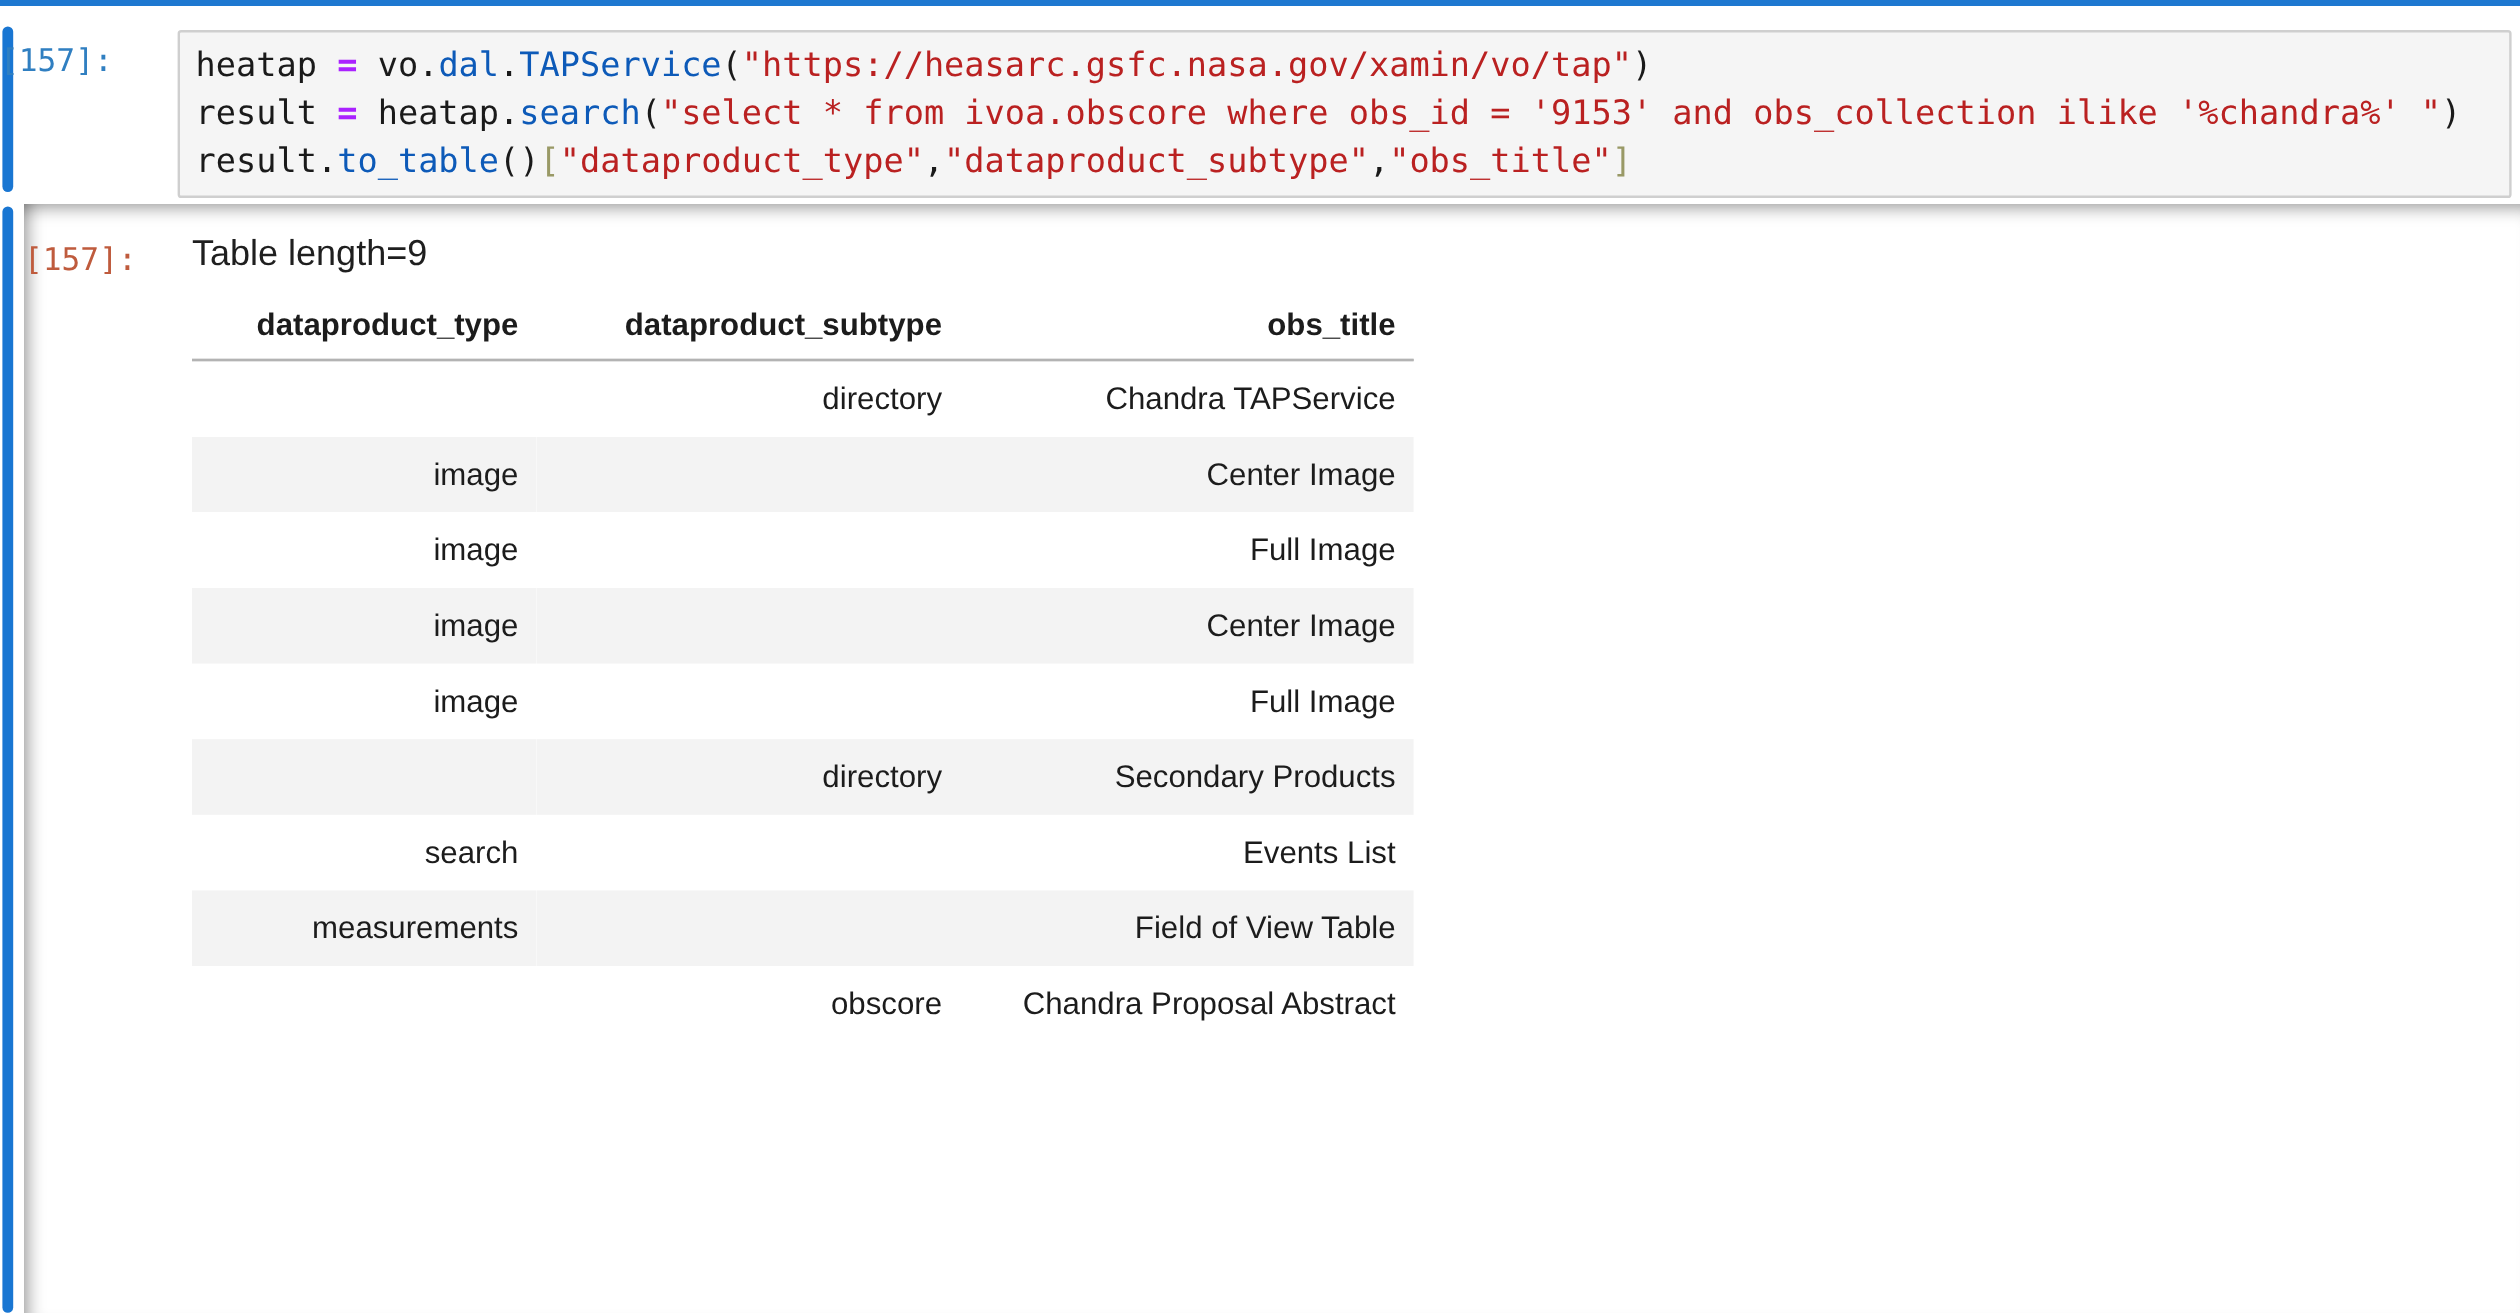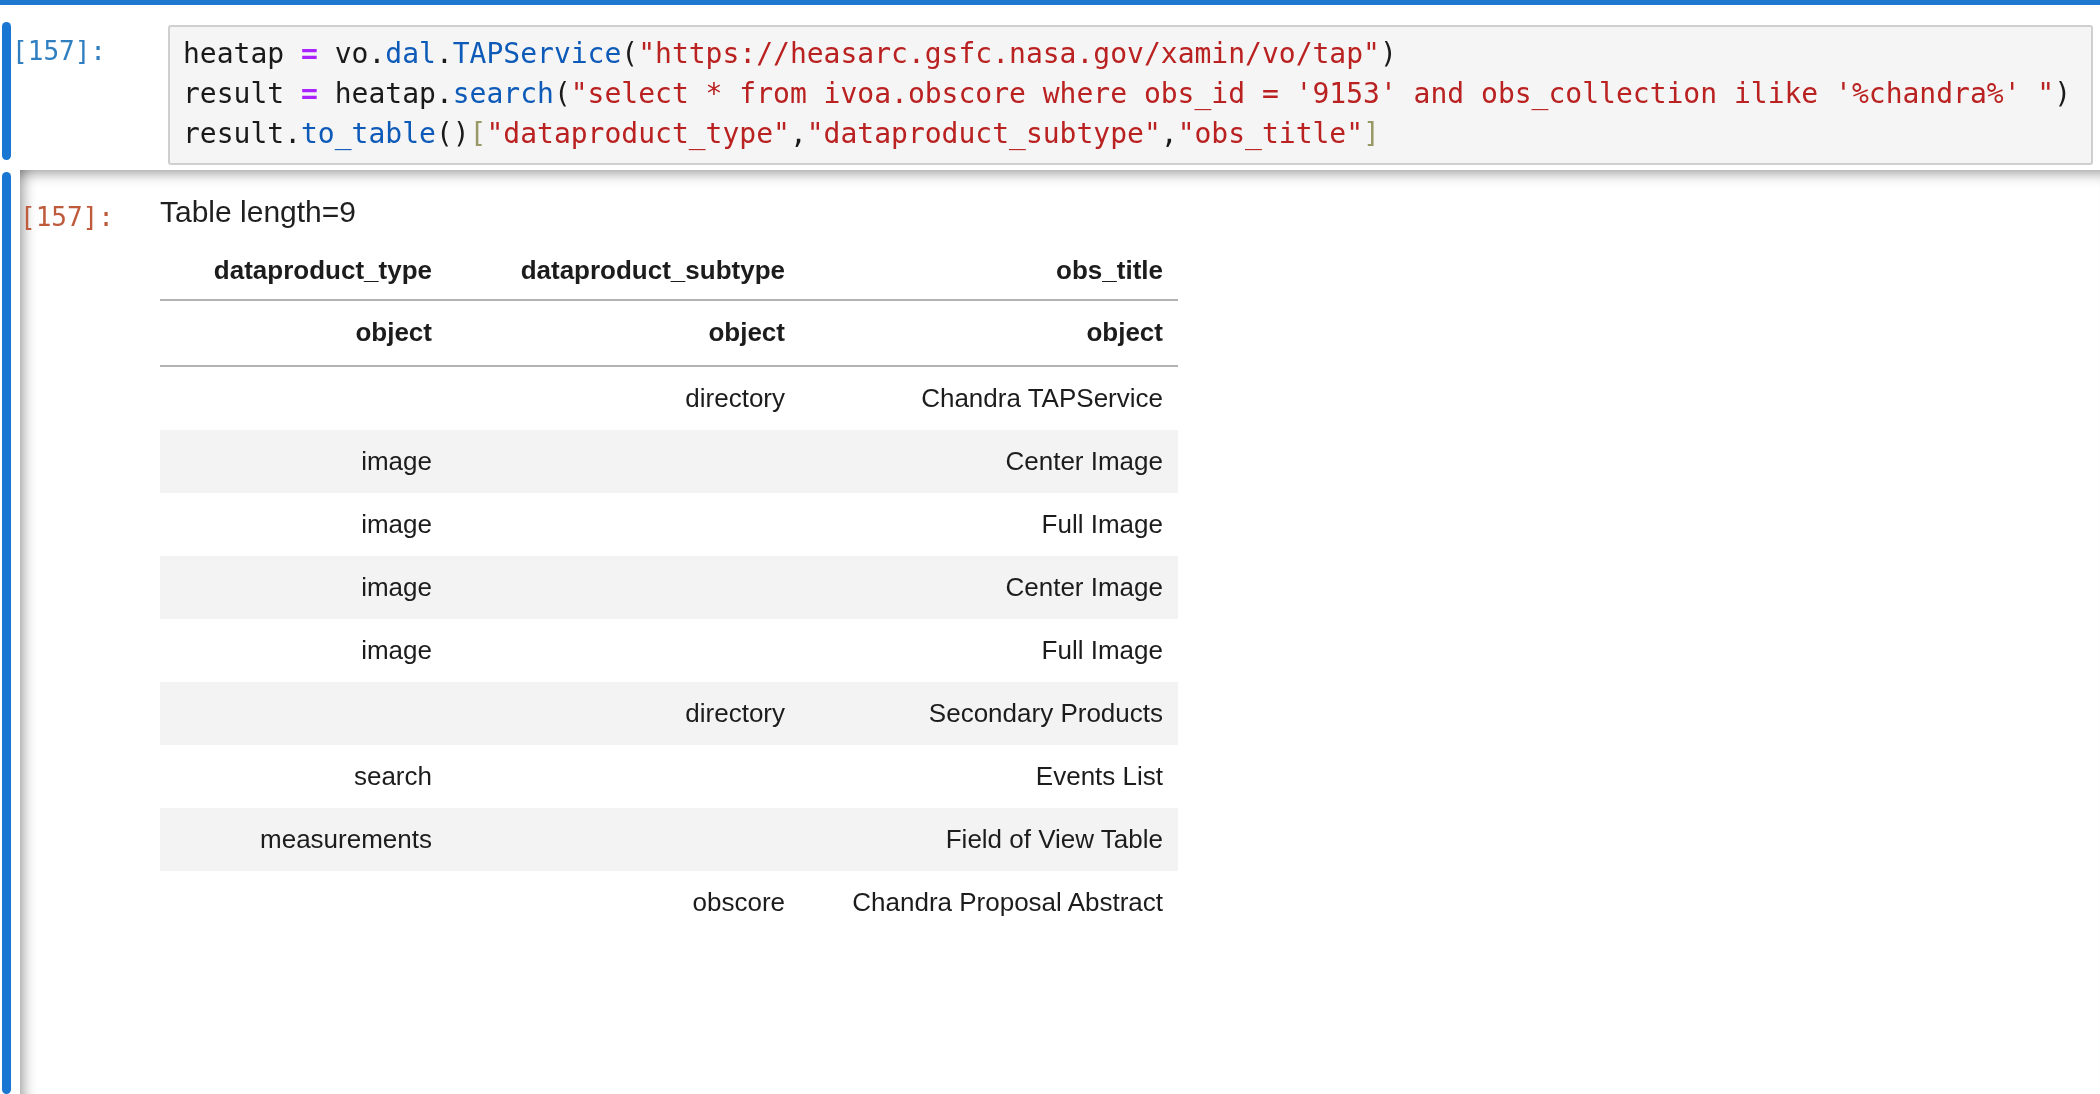--- a/index.html
+++ b/index.html
@@ -12,30 +12,30 @@
   .top-rule{position:absolute;top:0;left:0;width:2100px;height:5px;background:#1e78d0;}
 
   
   .collapser{position:absolute;left:2px;width:9px;border-radius:5px;background:#1976d2;cursor:pointer;}
   .collapser.input{top:22px;height:138px;}
   .collapser.output{top:172px;bottom:0;}
 
   
   .prompt{
     position:absolute;font-family:"DejaVu Sans Mono","Liberation Mono",monospace;
-    font-size:26px;line-height:30px;text-align:right;
+    font-size:26px;line-height:30px;
   }
   .prompt.in{left:0;top:36px;width:106px;color:#307fc1;}
   .prompt.out{left:0;top:32px;width:88px;color:#bf5b3d;}
 
   
   .editor{
     position:absolute;left:148px;right:7px;top:25px;height:140px;
     background:#f5f5f5;border:2px solid #cfcfcf;border-radius:3px;
-    box-sizing:border-box;padding:7px 13px;cursor:text;margin-left:20px;
+    box-sizing:border-box;padding:7px 13px;cursor:text;
   }
   .code{
     font-family:"DejaVu Sans Mono","Liberation Mono",monospace;
     font-size:28px;line-height:40px;white-space:pre;color:#1a1a1a;
   }
   .tok-var{color:#1a1a1a;}
   .tok-op{color:#aa22ff;font-weight:bold;}
   .tok-prop{color:#0d5ab8;}
   .tok-str{color:#ba2121;}
   .tok-brk{color:#999966;}
@@ -89,25 +89,20 @@
             <col class="c1">
             <col class="c2">
             <col class="c3">
           </colgroup>
         <thead id="tbl-head">
             <tr class="hdr">
               <th>dataproduct_type</th>
               <th>dataproduct_subtype</th>
               <th>obs_title</th>
             </tr>
-            <tr class="dtype">
-              <th>object</th>
-              <th>object</th>
-              <th>object</th>
-            </tr>
           </thead>
         <tbody id="tbl-body">
             <tr>
               <td></td>
               <td>directory</td>
               <td>Chandra TAPService</td>
             </tr>
             <tr>
               <td>image</td>
               <td></td>

